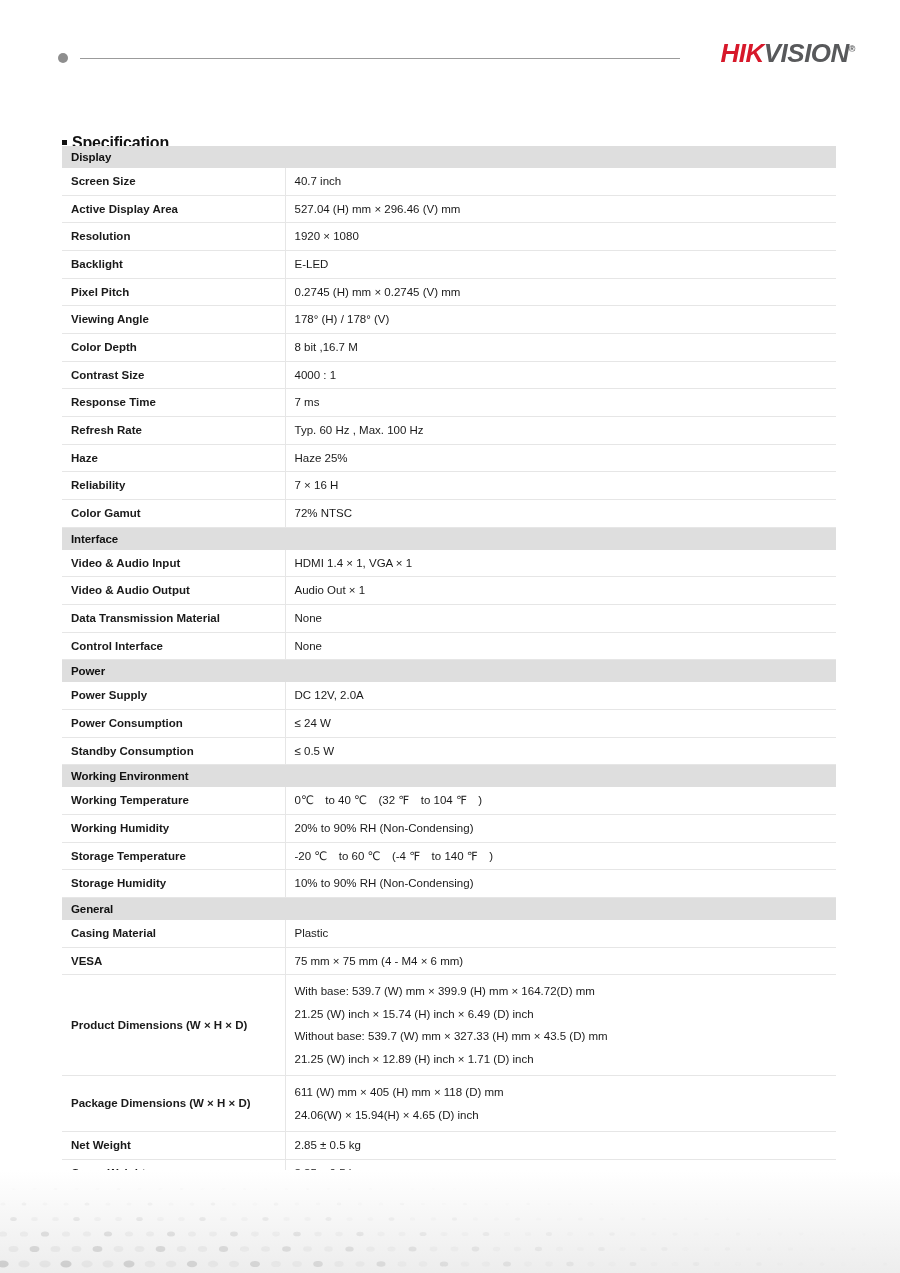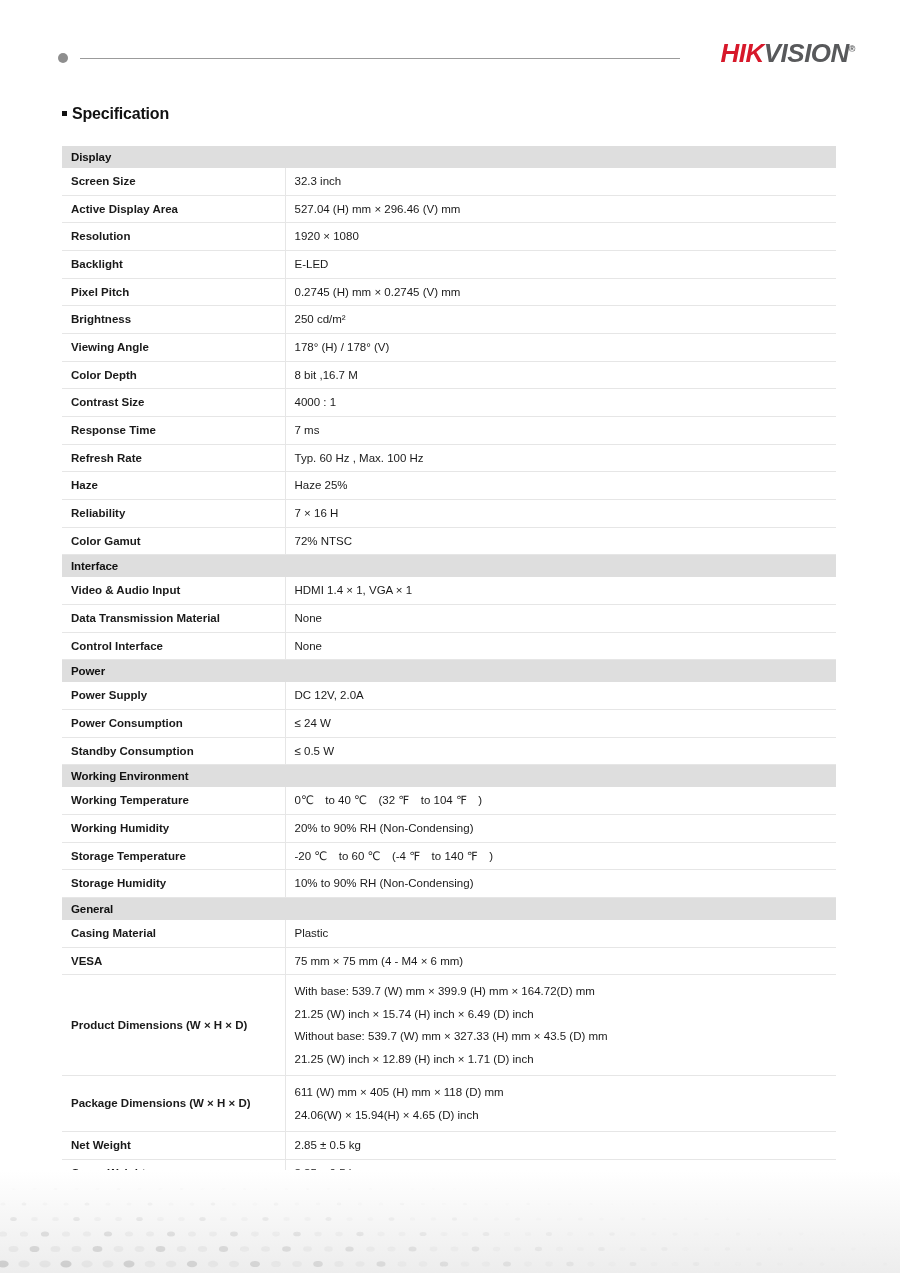--- a/index.html
+++ b/index.html
@@ -52,21 +52,21 @@
   .logo .reg {
     font-size: 9px;
     font-style: normal;
     vertical-align: super;
     color: #58595b;
   }
 
   
   .spec-title {
     position: absolute;
-    left: 62px; top: 105px;
+    left: 62px; top: 134px;
     font-size: 16px;
     font-weight: bold;
     color: #111111;
     letter-spacing: -0.2px;
     white-space: nowrap;
   }
   .spec-title .sq {
     display: inline-block;
     width: 5px; height: 5px;
     background: #111111;
@@ -148,43 +148,39 @@
   <colgroup>
     <col class="c-label">
     <col class="c-value">
   </colgroup>
   <tbody id="spec-body">
       <tr class="section-row">
         <td colspan="2">Display</td>
       </tr>
       <tr class="data-row">
         <td class="label">Screen Size</td>
-        <td class="value"><span>32.3 inch</span></td>
+        <td class="value"><span>40.7 inch</span></td>
       </tr>
       <tr class="data-row">
         <td class="label">Active Display Area</td>
         <td class="value"><span>527.04 (H) mm × 296.46 (V) mm</span></td>
       </tr>
       <tr class="data-row">
         <td class="label">Resolution</td>
         <td class="value"><span>1920 × 1080</span></td>
       </tr>
       <tr class="data-row">
         <td class="label">Backlight</td>
         <td class="value"><span>E-LED</span></td>
       </tr>
       <tr class="data-row">
         <td class="label">Pixel Pitch</td>
         <td class="value"><span>0.2745 (H) mm × 0.2745 (V) mm</span></td>
       </tr>
       <tr class="data-row">
-        <td class="label">Brightness</td>
-        <td class="value"><span>250 cd/m²</span></td>
-      </tr>
-      <tr class="data-row">
         <td class="label">Viewing Angle</td>
         <td class="value"><span>178° (H) / 178° (V)</span></td>
       </tr>
       <tr class="data-row">
         <td class="label">Color Depth</td>
         <td class="value"><span>8 bit ,16.7 M</span></td>
       </tr>
       <tr class="data-row">
         <td class="label">Contrast Size</td>
         <td class="value"><span>4000 : 1</span></td>
@@ -208,20 +204,24 @@
       <tr class="data-row">
         <td class="label">Color Gamut</td>
         <td class="value"><span>72% NTSC</span></td>
       </tr>
       <tr class="section-row">
         <td colspan="2">Interface</td>
       </tr>
       <tr class="data-row">
         <td class="label">Video &amp; Audio Input</td>
         <td class="value"><span>HDMI 1.4 × 1,    VGA × 1</span></td>
+      </tr>
+      <tr class="data-row">
+        <td class="label">Video &amp; Audio Output</td>
+        <td class="value"><span>Audio Out × 1</span></td>
       </tr>
       <tr class="data-row">
         <td class="label">Data Transmission Material</td>
         <td class="value"><span>None</span></td>
       </tr>
       <tr class="data-row">
         <td class="label">Control Interface</td>
         <td class="value"><span>None</span></td>
       </tr>
       <tr class="section-row">

